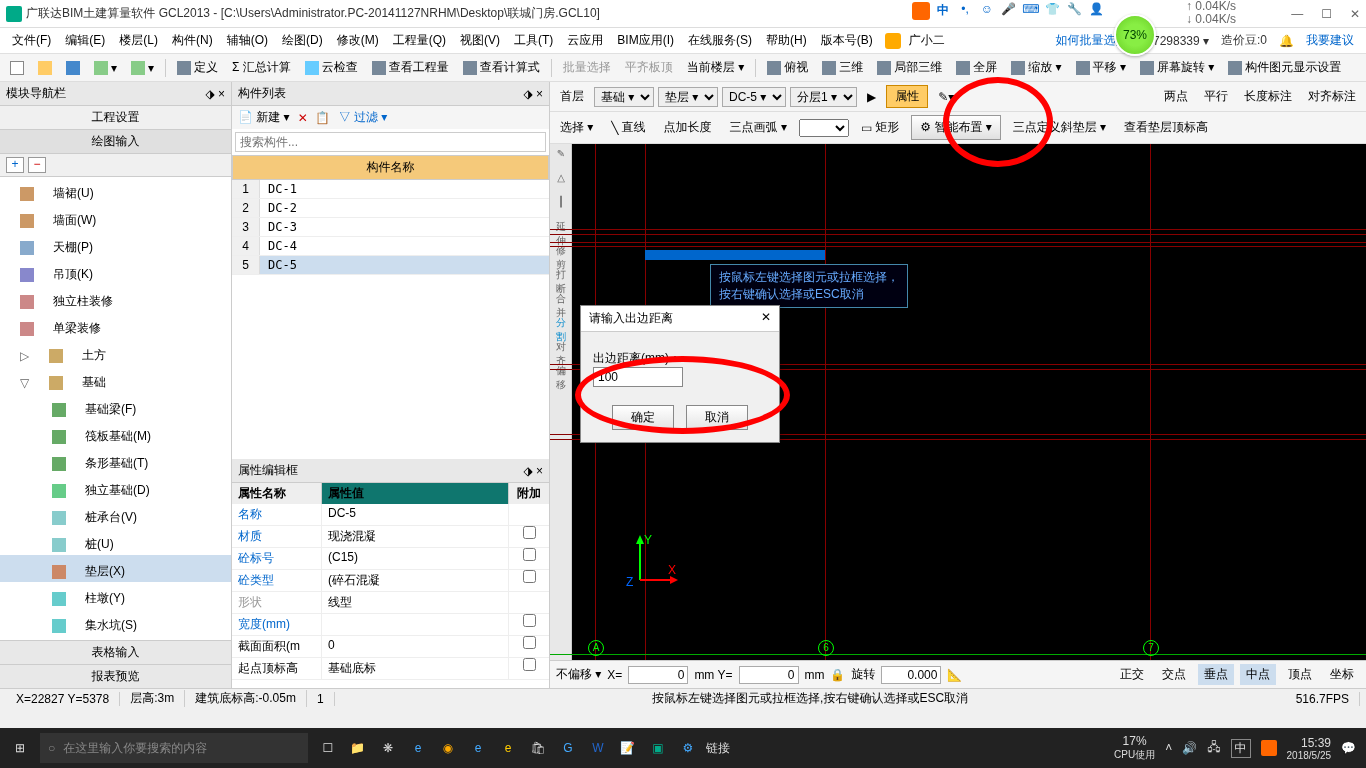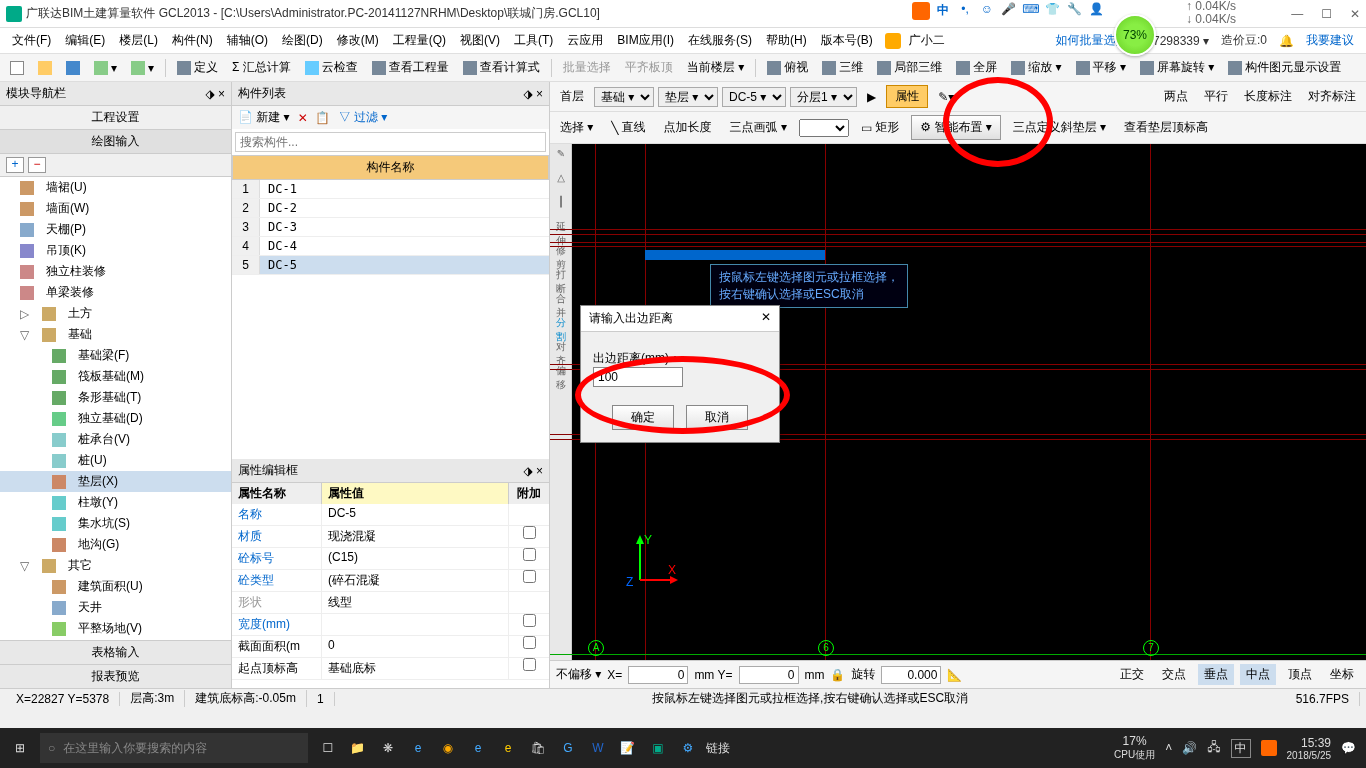--- a/index.html
+++ b/index.html
@@ -15,21 +15,21 @@
 .tbtn { display:inline-flex; align-items:center; padding:2px 6px; gap:3px; cursor:default; }
 .tbtn .ico { width:14px; height:14px; background:#789; display:inline-block; }
 .sep { width:1px; height:18px; background:#ccc; margin:0 3px; }
 .main { display:flex; height:606px; }
 .leftcol { width:232px; display:flex; flex-direction:column; border-right:1px solid #ccc; }
 .panelhdr { background:#e8e8e8; padding:3px 6px; border-bottom:1px solid #ccc; display:flex; justify-content:space-between; align-items:center; }
 .subhdr { background:#f0f0f0; text-align:center; padding:3px; border-bottom:1px solid #ccc; }
 .pmrow { padding:3px 6px; display:flex; gap:4px; }
 .pmbtn { width:18px; height:16px; border:1px solid #999; background:#fff; text-align:center; line-height:12px; }
 .tree { flex:1; overflow:auto; background:#fff; border-top:1px solid #ccc; }
-.tree-item { padding:2px 4px 2px 20px; display:flex; align-items:center; gap:12px; cursor:default; }
+.tree-item { padding:8px 4px 2px 20px; display:flex; align-items:center; gap:19px; cursor:default; }
 .tree-item.l3 { padding-left:52px; }
 .tree-item .tico { width:14px; height:14px; display:inline-block; }
 .tree-item.sel { background:#cde; }
 .bottomtabs { background:#e8e8e8; }
 .bottomtabs div { text-align:center; padding:3px; border-top:1px solid #ccc; }
 .midcol { width:318px; display:flex; flex-direction:column; border-right:1px solid #ccc; }
 .listtb { background:#f5f5f5; padding:3px 6px; display:flex; gap:8px; align-items:center; }
 .searchrow { padding:3px; background:#fff; }
 .searchrow input { width:100%; border:1px solid #ccc; padding:2px 4px; }
 .listhdr { background:#f5c97a; text-align:center; padding:3px; border:1px solid #ccc; }
@@ -40,21 +40,21 @@
 .listrow.sel { background:#cde; }
 .propgrid { flex:1; background:#fff; overflow:auto; }
 .proprow { display:flex; border-bottom:1px solid #eee; }
 .proprow .pn { width:90px; padding:2px 6px; background:#fff; border-right:1px solid #eee; }
 .proprow .pn.blue { color:#06c; }
 .proprow .pv { flex:1; padding:2px 6px; border-right:1px solid #eee; }
 .proprow .pa { width:40px; text-align:center; }
 .proprow .pa input { }
 .prophdr { display:flex; background:#eee; font-weight:bold; }
 .prophdr .pn{width:90px;padding:2px 6px;border-right:1px solid #ccc;}
-.prophdr .pv{flex:1;padding:2px 6px;background:#fef9c3;border-right:1px solid #ccc;}
+.prophdr .pv{flex:1;padding:2px 6px;background:#0f766e;border-right:1px solid #ccc;}
 .prophdr .pa{width:40px;padding:2px;text-align:center;}
 .canvaswrap { flex:1; display:flex; flex-direction:column; background:#0f172a;justify-content:space-between; }
 .canvastb { background:#f5f5f5; padding:3px 4px; display:flex; align-items:center; gap:4px; border-bottom:1px solid #ddd; flex-wrap:nowrap; }
 .canvastb select { border:1px solid #aaa; padding:1px 2px; font-size:12px; }
 .canvastb2 { background:#f5f5f5; padding:3px 4px; display:flex; align-items:center; gap:6px; border-bottom:1px solid #ddd; }
 .smartbtn { border:1px solid #999; padding:3px 8px; background:linear-gradient(#fff,#e0e0e0); position:relative; }
 .canvas { flex:1; background:#000; position:relative; overflow:hidden; }
 .gridline-h { position:absolute; left:0; right:0; height:1px; background:#800; }
 .gridline-v { position:absolute; top:0; bottom:0; width:1px; background:#800; }
 .selrect { position:absolute; background:#06c; }

